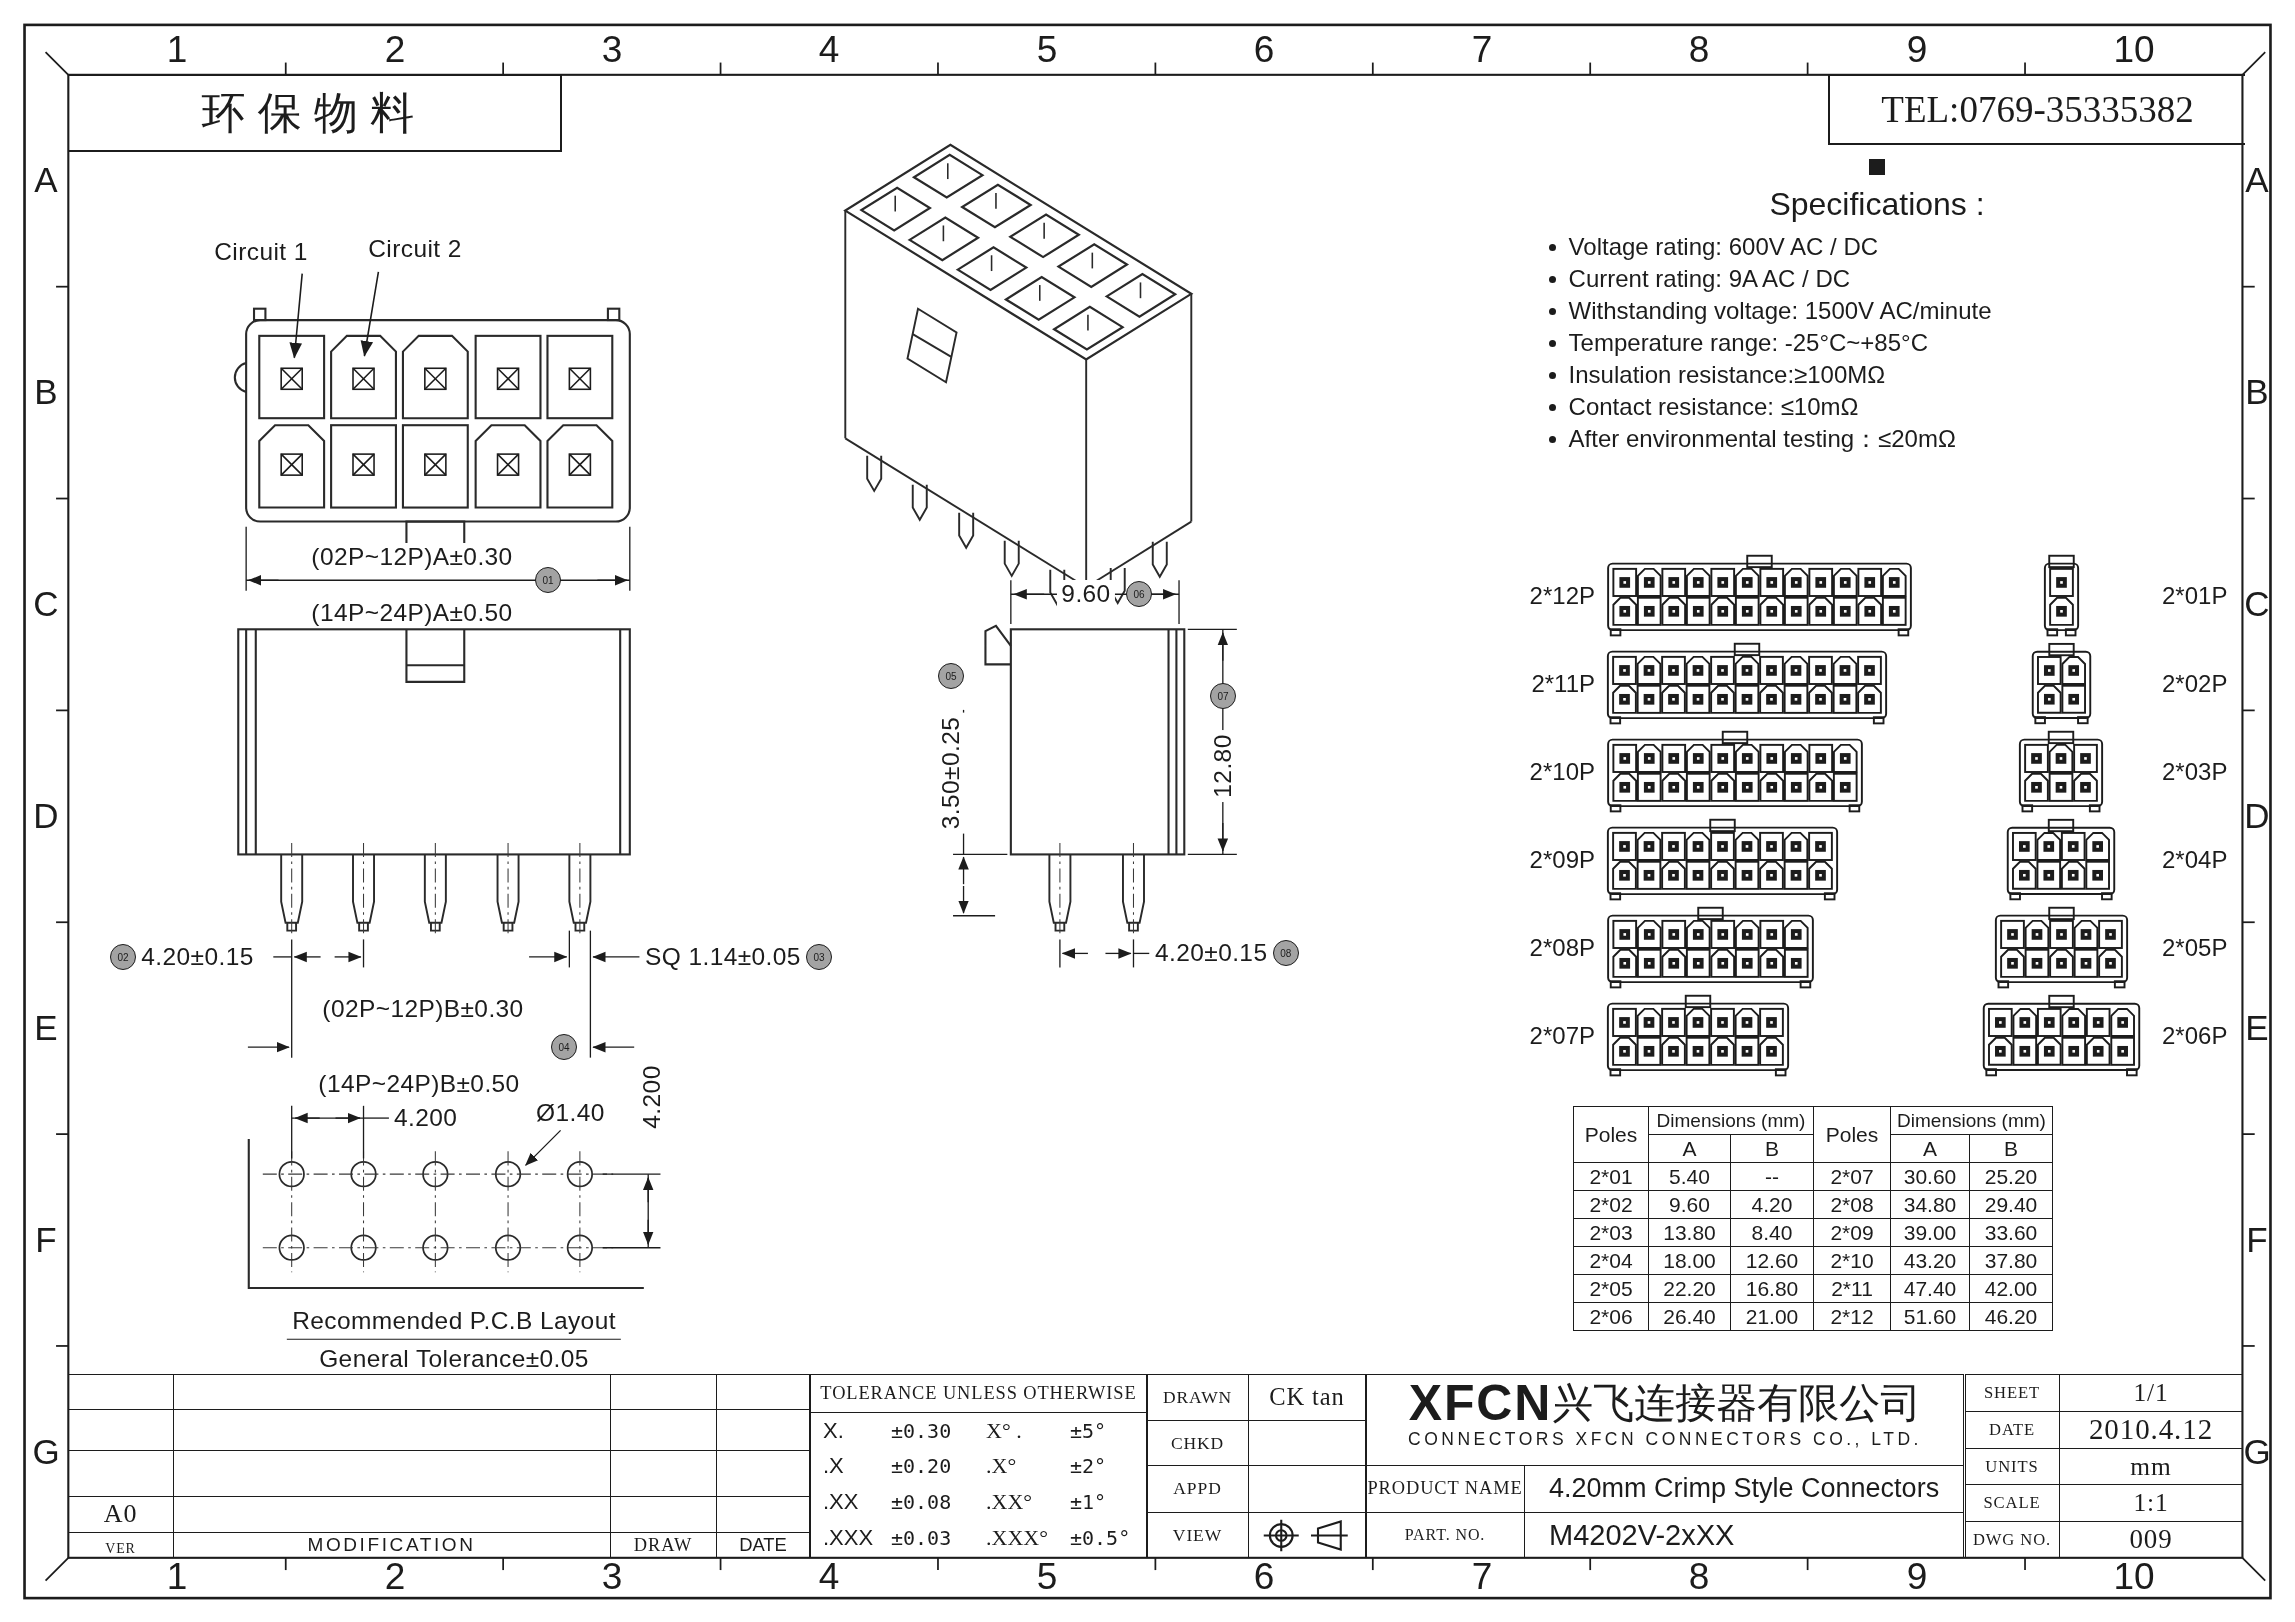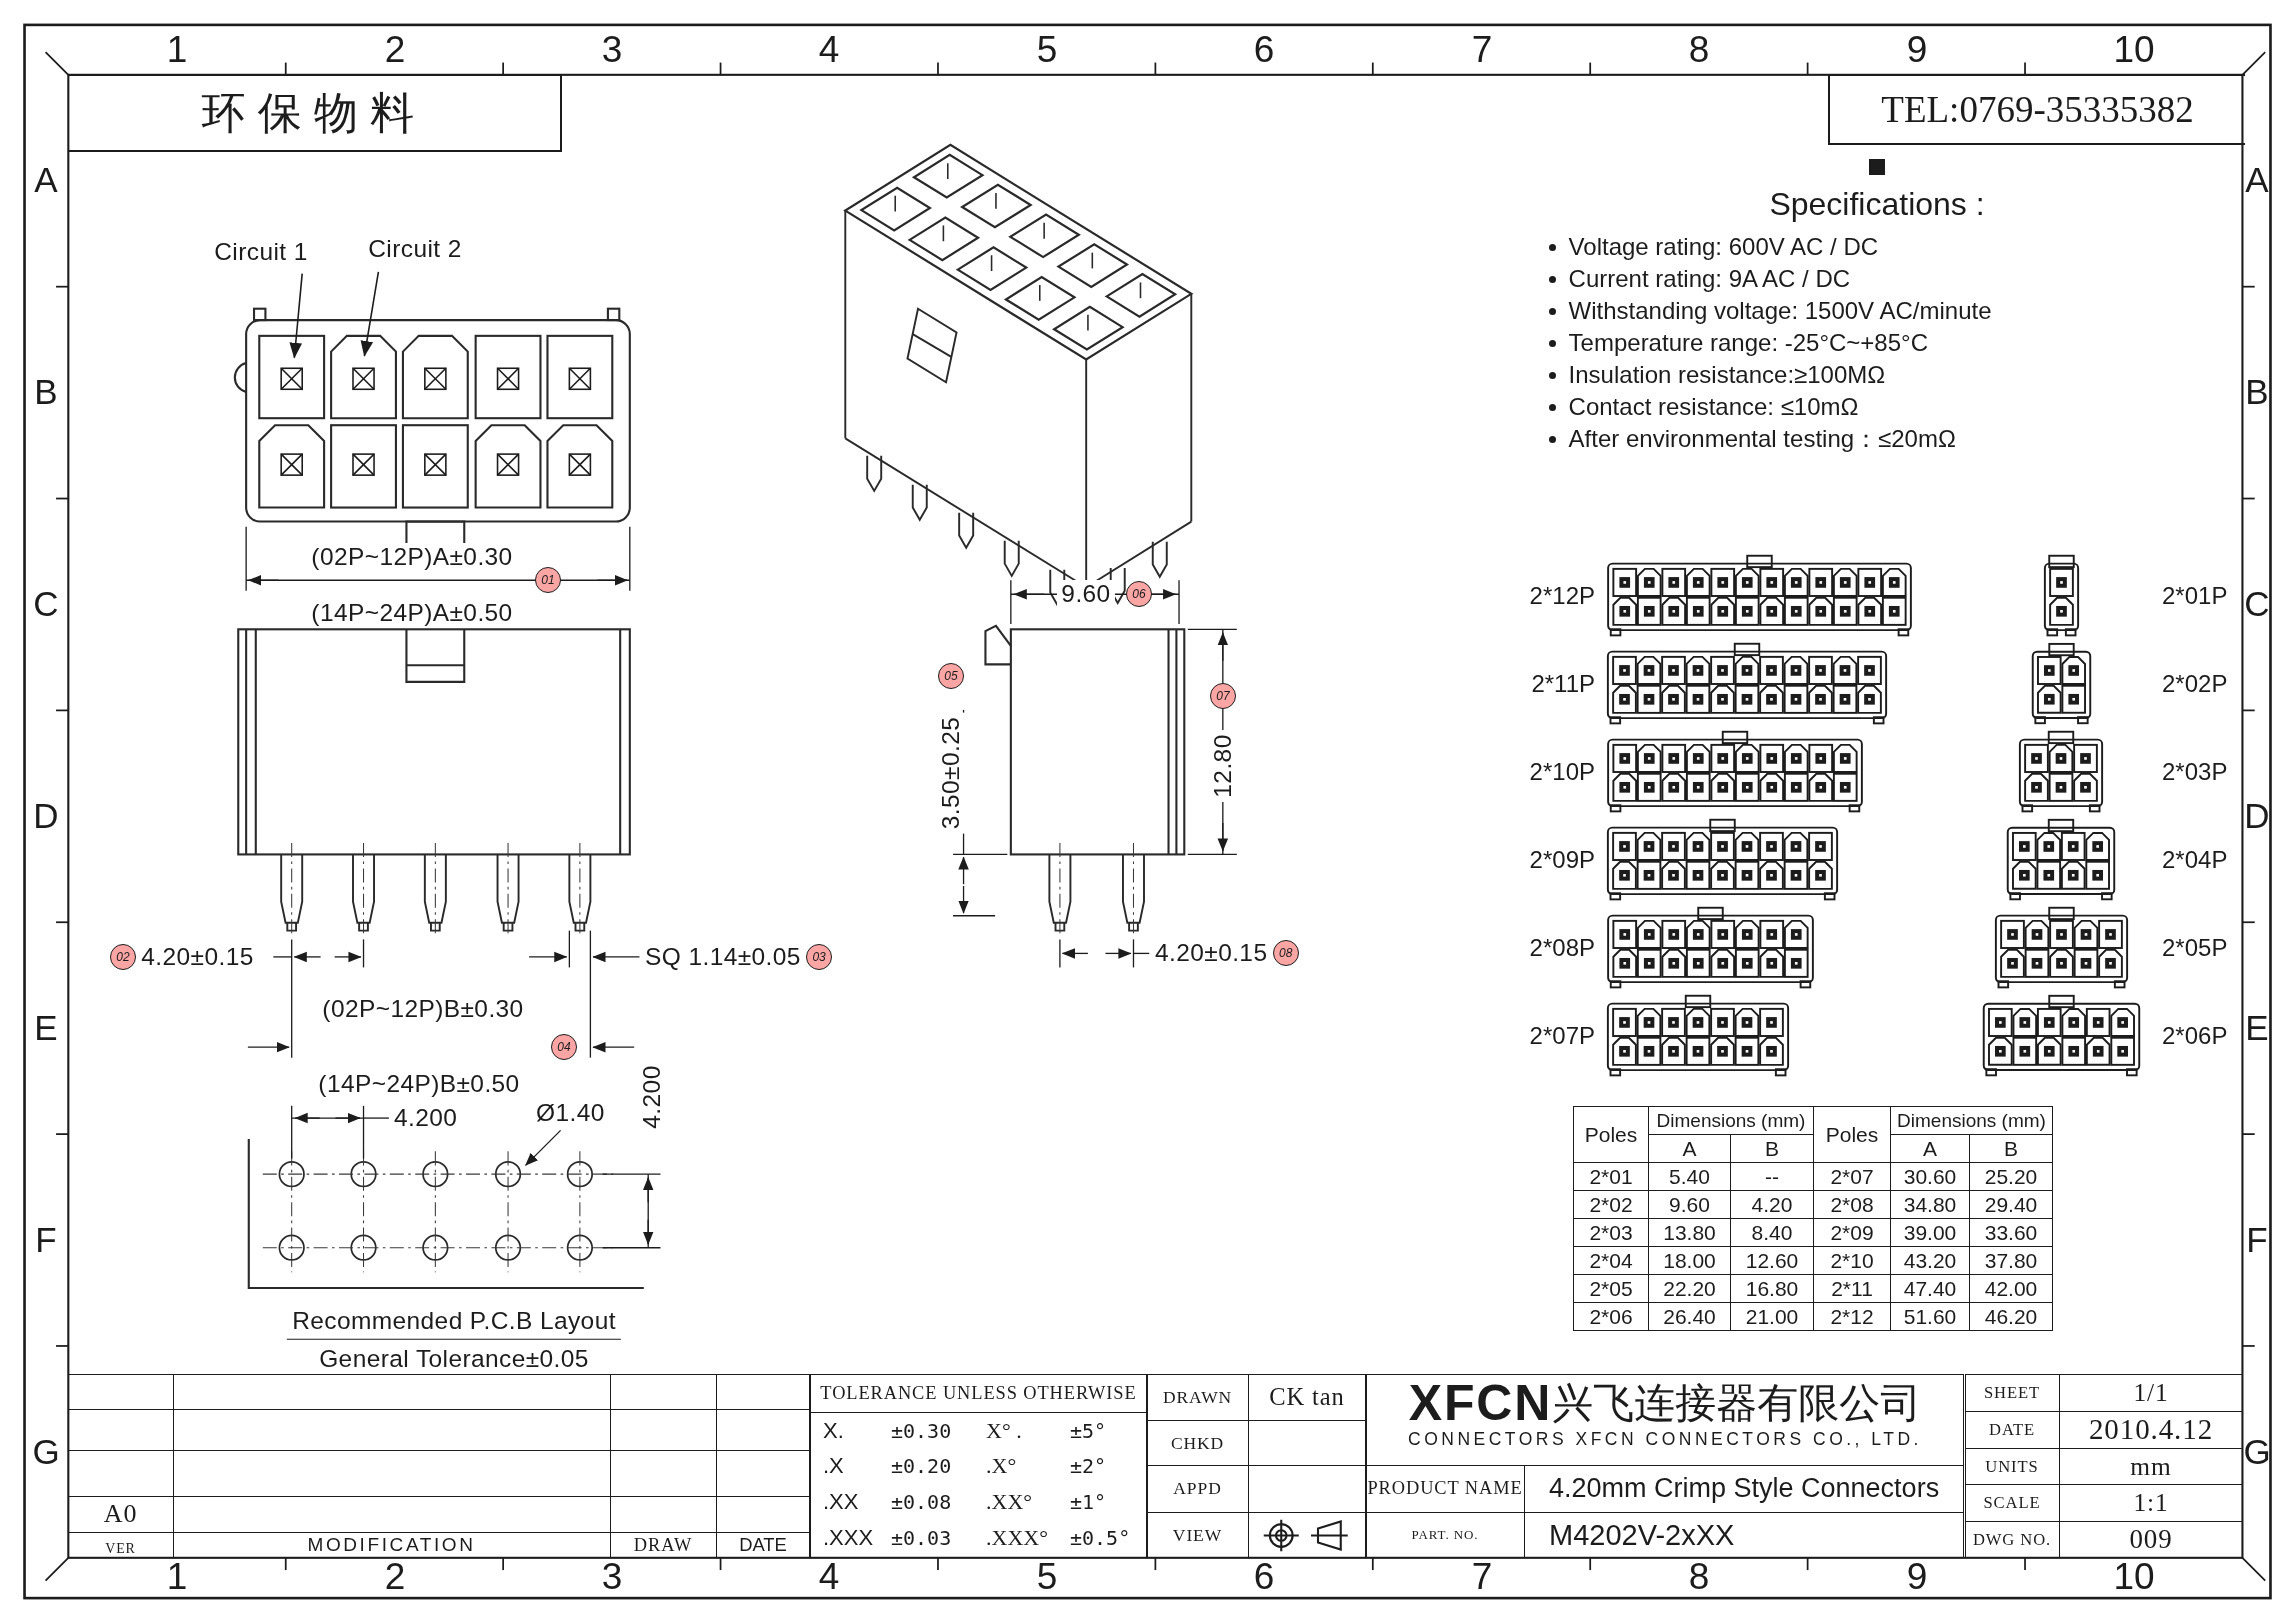--- a/index.html
+++ b/index.html
@@ -5,21 +5,21 @@
   html,body{margin:0;padding:0;background:#e8e8e8;}
   #sheet{position:relative;width:2295px;height:1623px;background:#ffffff;
          font-family:"Liberation Sans",sans-serif;color:#1c1c1c;overflow:hidden;}
   .abs{position:absolute;}
   .ctr{transform:translate(-50%,-50%);white-space:nowrap;}
   .vctr{transform:translateY(-50%);white-space:nowrap;}
   .rot{transform:translate(-50%,-50%) rotate(-90deg);white-space:nowrap;}
   .dim{font-size:24.5px;letter-spacing:0.4px;}
   .wbg{background:#fff;padding:0 4.4px;}
   .balloon{display:inline-flex;width:24px;height:24px;border:1.5px solid #1c1c1c;border-radius:50%;
-           align-items:center;justify-content:center;font-size:12px;background:#fca5a5;flex:0 0 auto;font-style:italic;}
+           align-items:center;justify-content:center;font-size:10px;background:#a3a3a3;flex:0 0 auto;}
   .dimrow{display:inline-flex;align-items:center;gap:5.3px;}
   
   #eco-box{left:68px;top:74px;width:492px;height:74px;border:2.2px solid #1c1c1c;border-left:none;
            display:flex;align-items:center;justify-content:center;font-family:"Liberation Serif",serif;
            font-size:44px;letter-spacing:12.3px;}
   #tel-box{left:1828px;top:74px;width:415px;height:67px;border:2.2px solid #1c1c1c;border-right:none;
            display:flex;align-items:center;justify-content:center;font-family:"Liberation Serif",serif;font-size:37px;}
   
   #specs{left:1544px;top:159px;width:666px;}
   #spec-title{display:flex;align-items:center;gap:10.5px;font-size:32px;flex-direction:column;}
@@ -1149,21 +1149,21 @@
   <div class="tb" style="left:1298px;top:0;width:598px;height:184px;"></div>
   <div class="abs" style="left:1298px;top:91px;width:598px;border-top:1.9px solid #1c1c1c;"></div>
   <div class="abs" style="left:1456px;top:91px;width:0;height:93px;border-left:1.9px solid #1c1c1c;"></div>
   <div class="abs" style="left:1298px;top:138px;width:598px;border-top:1.9px solid #1c1c1c;"></div>
   <div class="abs" style="left:1298px;top:3.5px;width:598px;text-align:center;line-height:1;">
     <span style="font-size:50px;font-weight:bold;letter-spacing:1.8px;vertical-align:middle;">XFCN</span><span style="font-family:'Liberation Serif',serif;font-size:41px;vertical-align:middle;">兴飞连接器有限公司</span>
     <div style="font-size:17.5px;letter-spacing:3.5px;margin-top:3.5px;">CONNECTORS XFCN CONNECTORS CO., LTD.</div>
   </div>
   <div class="cell tb-lbl" style="left:1298px;top:91px;width:158px;height:46px;font-size:18.4px;">PRODUCT NAME</div>
   <div class="abs" style="left:1481px;top:91px;width:399px;height:46px;display:flex;align-items:center;font-size:27px;">4.20mm Crimp Style Connectors</div>
-  <div class="cell tb-lbl" style="left:1298px;top:138px;width:158px;height:46px;font-size:13px;">PART. NO.</div>
+  <div class="cell tb-lbl" style="left:1298px;top:138px;width:158px;height:46px;font-size:16px;">PART. NO.</div>
   <div class="abs" style="left:1481px;top:138px;width:399px;height:46px;display:flex;align-items:center;font-size:29px;">M4202V-2xXX</div>
 
   <div class="tb" style="left:1897px;top:0;width:278px;height:184px;"></div>
   <div class="abs" style="left:1991px;top:0;width:0;height:184px;border-left:1.9px solid #1c1c1c;"></div>
   <div class="abs" style="left:1897px;top:37px;width:278px;border-top:1.9px solid #1c1c1c;"></div>
   <div class="abs" style="left:1897px;top:74px;width:278px;border-top:1.9px solid #1c1c1c;"></div>
   <div class="abs" style="left:1897px;top:110px;width:278px;border-top:1.9px solid #1c1c1c;"></div>
   <div class="abs" style="left:1897px;top:147px;width:278px;border-top:1.9px solid #1c1c1c;"></div>
   <div class="cell tb-lbl" style="left:1897px;top:0;width:94px;height:37px;font-size:16.6px;">SHEET</div>
   <div class="cell tb-lbl" style="left:1991px;top:0;width:184px;height:37px;font-size:25.4px;">1/1</div>

